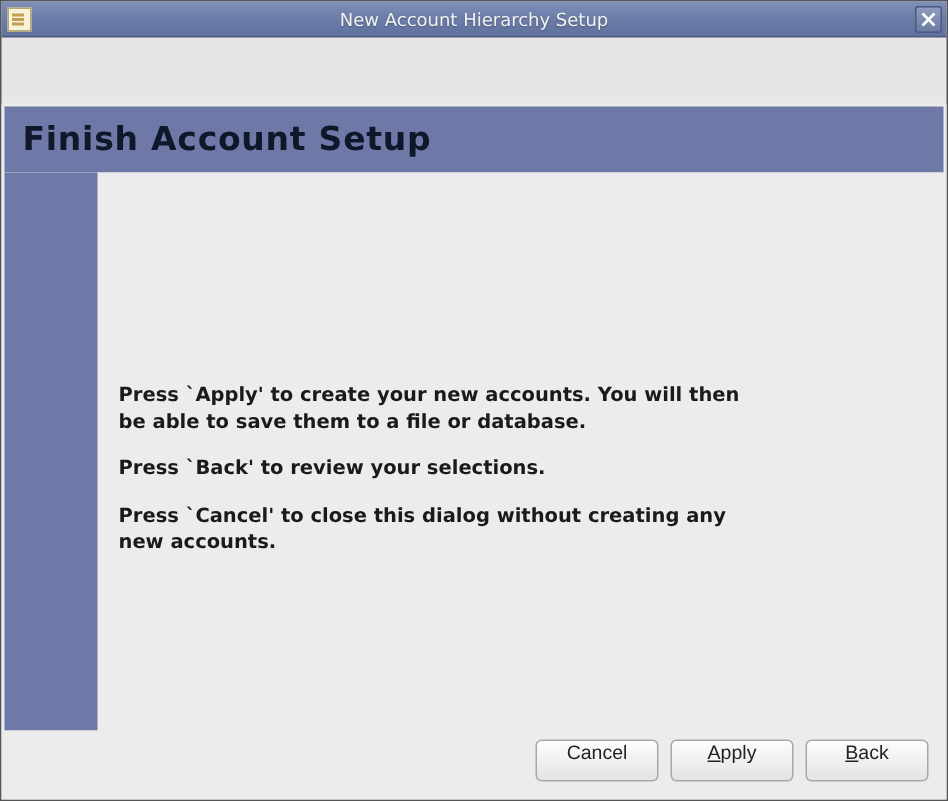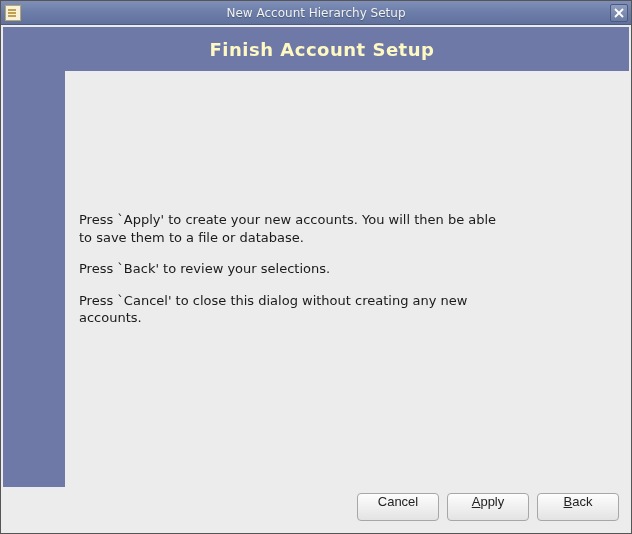--- a/index.html
+++ b/index.html
@@ -10,20 +10,21 @@
     font-size: 12px;
     background: #dcdcdc;
     overflow: hidden;
   }
   .window {
     width: 632px; height: 534px;
     background: #e6e6e6;
     border: 1px solid #555;
     display: flex;
     flex-direction: column;
+    gap: 44px;
   }
   .titlebar {
     height: 24px;
     background: linear-gradient(to bottom, #7f8fb8 0%, #6b7da8 50%, #5f719c 100%);
     border-bottom: 1px solid #4a5a80;
     display: flex;
     align-items: center;
     position: relative;
     color: #fff;
     font-size: 12px;
@@ -72,46 +73,46 @@
     padding: 2px;
   }
   .wizard-body {
     flex: 1;
     display: flex;
     flex-direction: row;
     background: #ececec;
   }
   .banner {
     background: #6e79a8;
-    color: #fef9c3;
+    color: #0f172a;
     height: 44px;
     display: flex;
     align-items: center;
     padding-left: 12px;
-    font-size: 18px;
+    font-size: 22px;
     font-weight: bold;
     letter-spacing: 0.5px;
-    justify-content: center;
   }
   .left-stripe {
     width: 62px;
     background: #6e79a8;
   }
   .content {
     flex: 1;
     padding: 14px 18px 14px 14px;
     display: flex;
     flex-direction: column;
   }
   .instructions {
     margin-top: 126px;
     max-width: 420px;
     font-size: 13px;
     color: #1a1a1a;
     line-height: 1.35;
+    font-weight: bold;
   }
   .instructions p { margin: 0 0 14px 0; }
 
   .button-bar {
     height: 44px;
     display: flex;
     justify-content: flex-end;
     align-items: center;
     gap: 8px;
     padding: 0 10px 4px 0;

